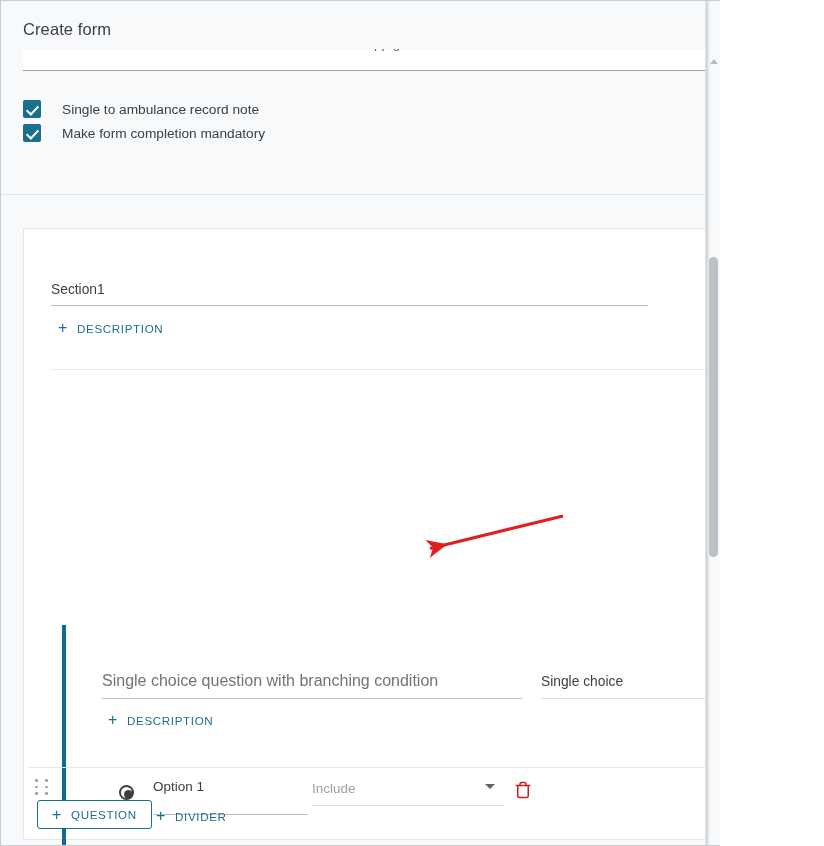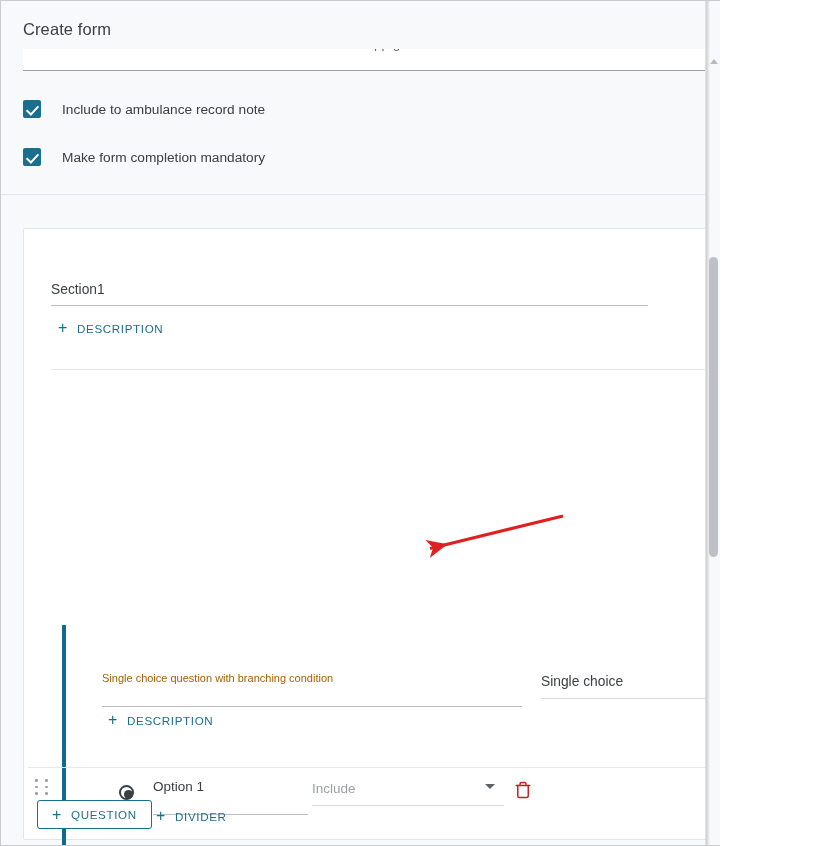--- a/index.html
+++ b/index.html
@@ -56,21 +56,21 @@
     white-space: nowrap;
   }
 
   .check-row {
     display: flex;
     align-items: center;
     height: 24px;
     margin-top: 0;
   }
   .check-row.first { margin-top: 26px; }
-  .check-row.second { margin-top: 24px; }
+  .check-row.second { }
   .cbx {
     width: 18px; height: 18px;
     border-radius: 2px;
     background: #1a6e8e;
     position: relative;
     flex: none;
     cursor: pointer;
   }
   .cbx::after {
     content: "";
@@ -165,27 +165,27 @@
   .accent-bar {
     position: absolute;
     left: 0; top: 0;
     width: 4px; height: 342px;
     background: #0f6a92;
   }
   .q-title-input {
     position: absolute;
     left: 40px; top: 47px;
     width: 420px;
-    font-size: 11px;
-    color: #a16207;
+    font-size: 16px;
+    color: #737373;
     border: none;
     border-bottom: 1px solid #bdc1c6;
     background: transparent;
     outline: none;
-    padding-bottom: 22px;
+    padding-bottom: 8px;
     font-family: "Liberation Sans", sans-serif;
   }
   .q-desc { left: 46px; top: 87px; }
 
   .type-select {
     position: absolute;
     left: 479px; top: 47px;
     width: 203px;
     border-bottom: 1px solid #dadce0;
     padding-bottom: 8px;
@@ -349,21 +349,21 @@
   <div class="dialog-title">Create form</div>
 
   <div class="top-panel">
 
     <div class="clipped-field">
       <span class="ghost">pp g</span>
     </div>
 
     <div class="check-row first">
       <span class="cbx"></span>
-      <span class="check-label">Include to ambulance record note</span>
+      <span class="check-label">Single to ambulance record note</span>
     </div>
 
     <div class="check-row second">
       <span class="cbx"></span>
       <span class="check-label">Make form completion mandatory</span>
     </div>
   </div>
 
   <div class="section-card">
 

